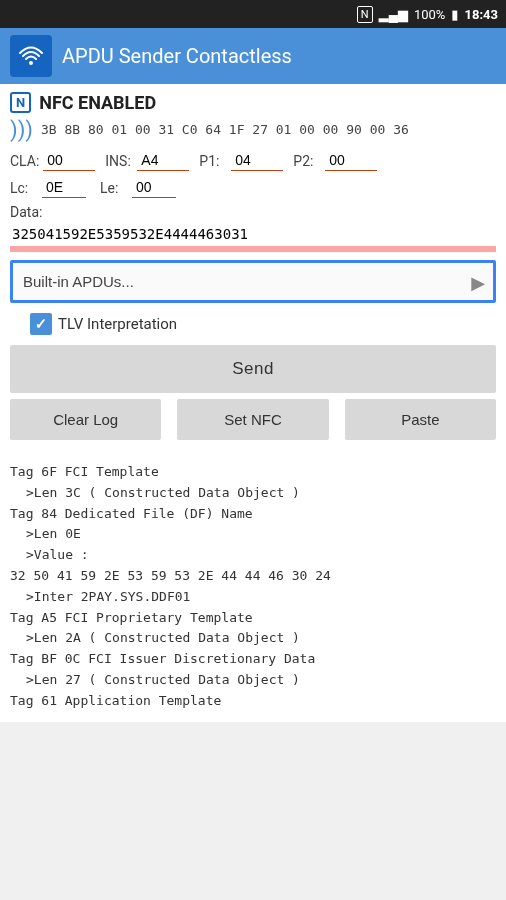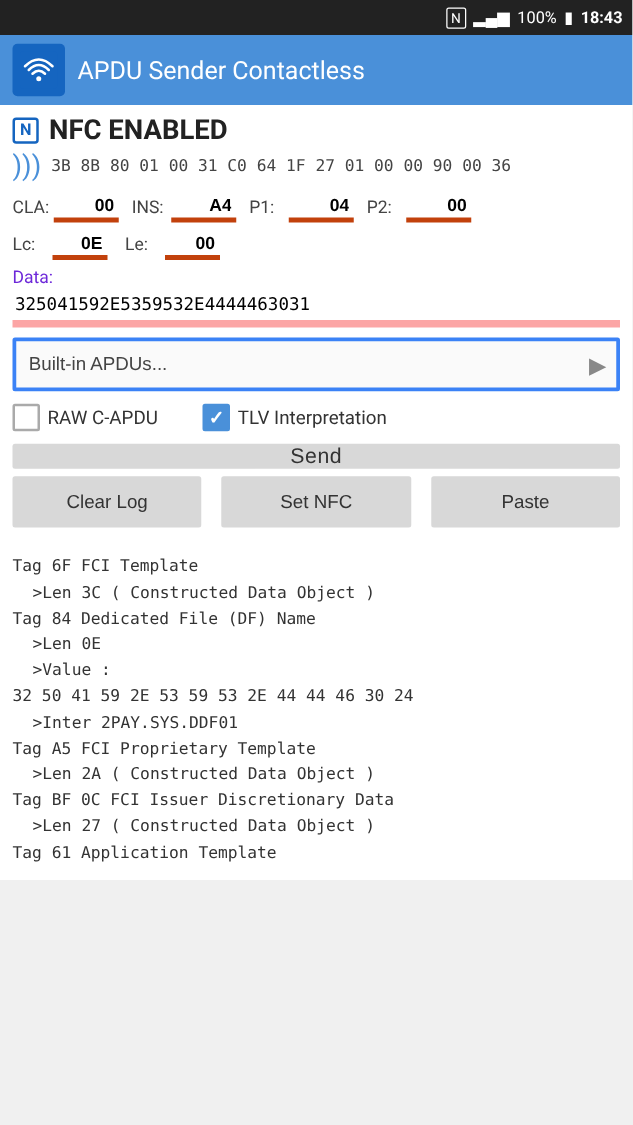--- a/index.html
+++ b/index.html
@@ -57,21 +57,21 @@
     }
 
     
     .nfc-row {
       display: flex;
       align-items: center;
       gap: 8px;
       margin-bottom: 4px;
     }
     .nfc-status-text {
-      font-size: 22px;
+      font-size: 18px;
       font-weight: bold;
       color: #222;
     }
 
     
     .hex-row {
       display: flex;
       align-items: center;
       gap: 8px;
       margin-bottom: 8px;
@@ -94,34 +94,33 @@
       margin-bottom: 6px;
       flex-wrap: wrap;
     }
     .field-label {
       font-size: 14px;
       color: #444;
       min-width: 28px;
     }
     .field-input {
       border: none;
-      border-bottom: 4px solid #c2410c;
+      border-bottom: 1px solid #c2410c;
       padding: 2px 4px;
       font-size: 14px;
       width: 52px;
-      text-align: right;
+      text-align: left;
       background: transparent;
       outline: none;
-      font-weight: bold;
     }
 
     
     .data-label {
       font-size: 14px;
-      color: #6d28d9;
+      color: #404040;
       margin-bottom: 2px;
     }
     .data-input {
       width: 100%;
       border: none;
       border-bottom: 6px solid #fca5a5;
       padding: 4px 2px;
       font-size: 14px;
       font-family: monospace;
       background: transparent;
@@ -195,20 +194,21 @@
       font-size: 15px;
       color: #333;
     }
 
     
     .send-button {
       width: 100%;
       background: #d8d8d8;
       border: none;
       border-radius: 2px;
+      padding: 14px;
       font-size: 17px;
       color: #333;
       cursor: pointer;
       margin-bottom: 6px;
       letter-spacing: 0.5px;
     }
 
     
     .action-row {
       display: flex;
@@ -315,24 +315,20 @@
       <option>Built-in APDUs...</option>
       <option>Select AID</option>
       <option>Get Processing Options</option>
       <option>Read Record</option>
     </select>
     <span class="apdu-dropdown-arrow">▶</span>
   </div>
 
   
   <div class="checkbox-row">
-    <div class="checkbox-item">
-      <div class="checkbox-box"></div>
-      <span class="checkbox-label">RAW C-APDU</span>
-    </div>
     <div class="checkbox-item" style="margin-left:20px;">
       <div class="checkbox-box checked"></div>
       <span class="checkbox-label">TLV Interpretation</span>
     </div>
   </div>
 
   
   <button class="send-button">Send</button>
 
   

